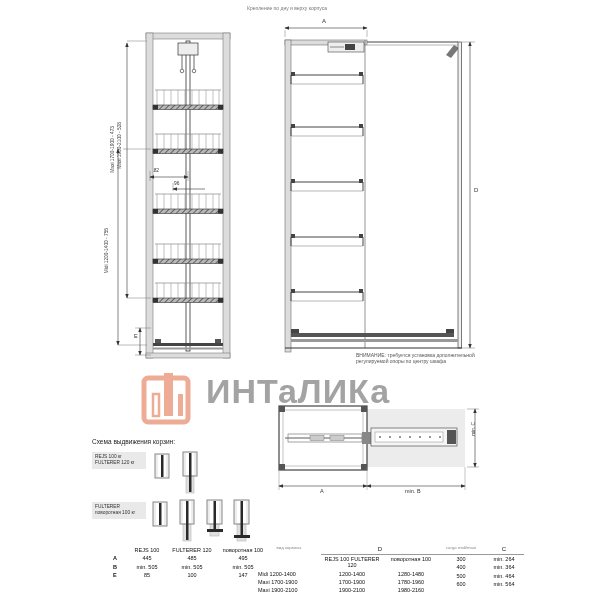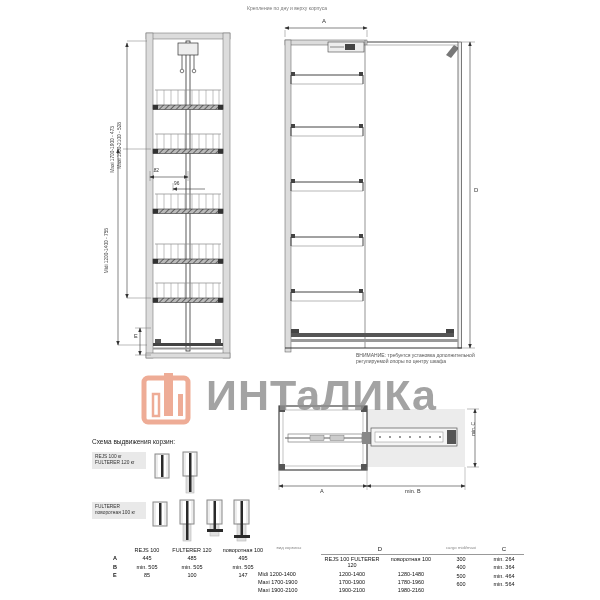--- a/index.html
+++ b/index.html
@@ -11,21 +11,21 @@
   svg{position:absolute;}
   .tbl{position:absolute;display:grid;font-size:5.5px;color:#111;line-height:1.15;}
   .tc{text-align:center;padding:1px 1px;}
   .tl{text-align:left;padding:1px 1px;}
   .b{font-weight:bold;}
   .sg{font-size:4.3px;color:#8a8a8a;}
   .hline{border-bottom:0.5px solid #999;}
   .box{position:absolute;background:#e9e9e9;font-size:4.8px;line-height:1.35;
        padding:2px 3px;color:#333;width:48px;}
   .wm{position:absolute;left:140px;top:370px;z-index:3;opacity:.82;display:flex;align-items:flex-start;}
-  .wm-text{font-size:43px;font-weight:bold;color:#8f8f8f;line-height:1;margin-left:12px;margin-top:4px;letter-spacing:1px;}
+  .wm-text{font-size:34px;font-weight:bold;color:#8f8f8f;line-height:1;margin-left:12px;margin-top:4px;letter-spacing:1px;}
   .note{position:absolute;font-size:5px;color:#555;line-height:1.25;white-space:nowrap;}
 </style>
 </head>
 <body>
 
 <div class="canvas">
 
   <div class="lbl" style="left:247px;top:5px;font-size:5px;color:#777">Крепление по дну и верху корпуса</div>
 
   <svg style="left:95px;top:25px;z-index:2" width="145" height="345" viewBox="0 0 145 345">

